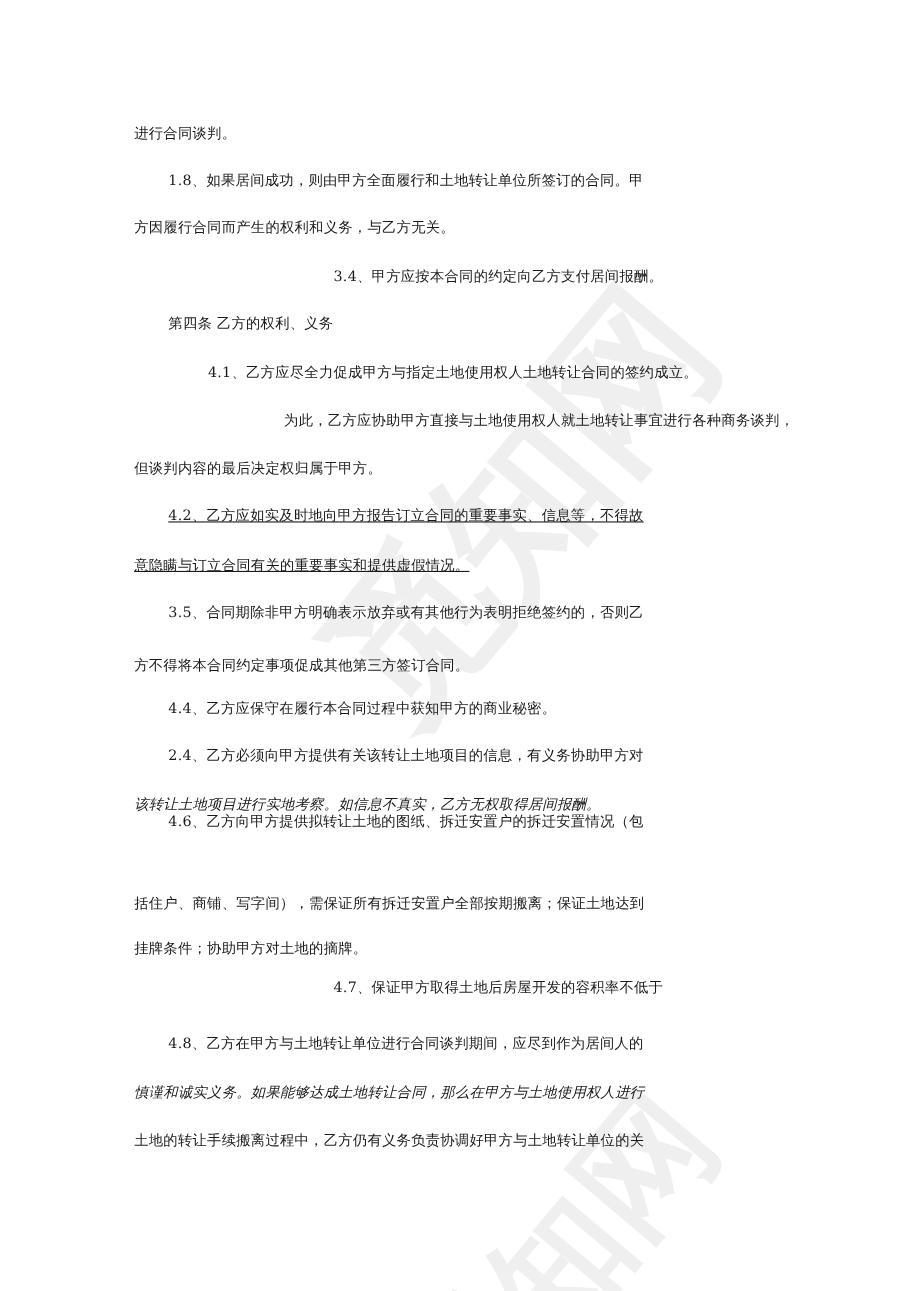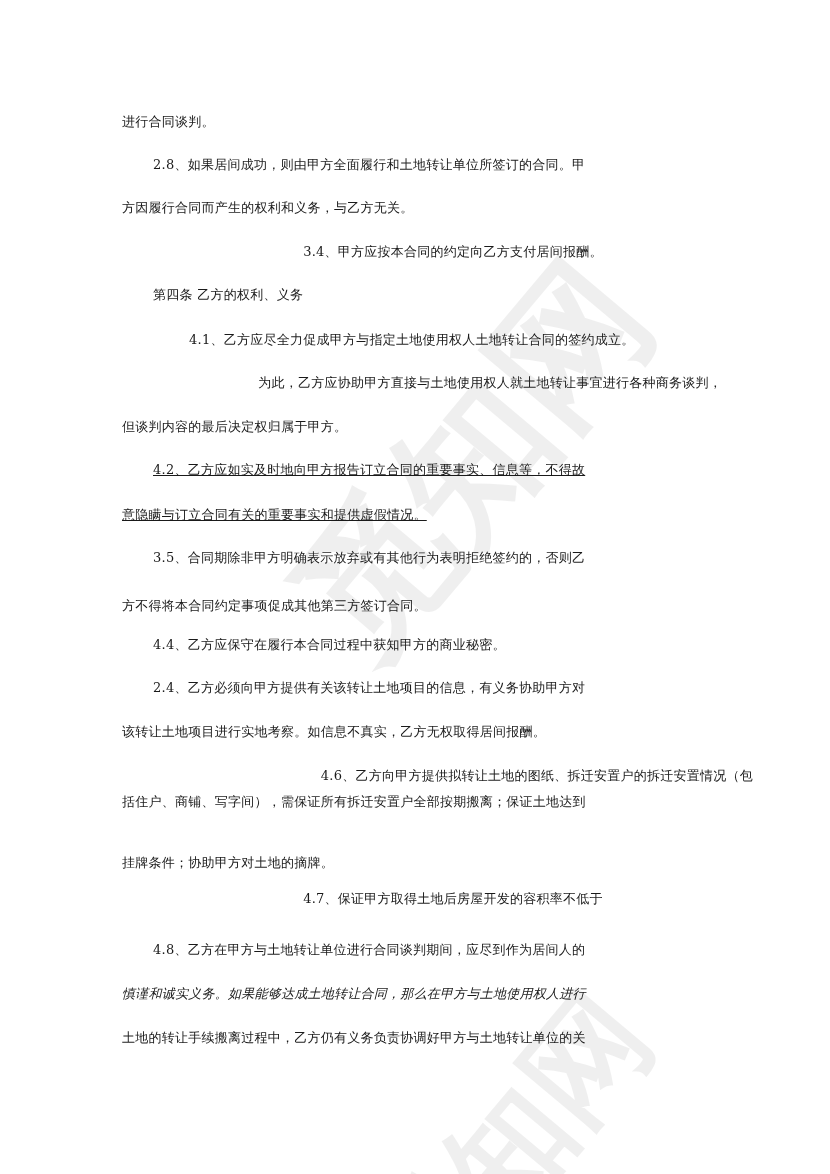--- a/index.html
+++ b/index.html
@@ -21,34 +21,34 @@
   .indent { left: 153px; }
 </style>
 </head>
 <body>
 
 <div class="watermark wm1">觅知网</div>
 <div class="watermark wm2">觅知网</div>
 
 <div id="page">
     <div class="line" style="top: 112px;">进行合同谈判。</div>
-    <div class="line indent" style="top: 155px;">2.8、如果居间成功，则由甲方全面履行和土地转让单位所签订的合同。甲</div>
+    <div class="line indent" style="top: 155px;">1.8、如果居间成功，则由甲方全面履行和土地转让单位所签订的合同。甲</div>
     <div class="line" style="top: 198px;">方因履行合同而产生的权利和义务，与乙方无关。</div>
     <div class="line indent" style="top: 242px; text-align: center;">3.4、甲方应按本合同的约定向乙方支付居间报酬。</div>
     <div class="line indent" style="top: 285px;">第四条  乙方的权利、义务</div>
     <div class="line indent" style="top: 330px; margin-left: 36px;">4.1、乙方应尽全力促成甲方与指定土地使用权人土地转让合同的签约成立。</div>
     <div class="line" style="top: 373px; text-align: right;">为此，乙方应协助甲方直接与土地使用权人就土地转让事宜进行各种商务谈判，</div>
     <div class="line" style="top: 417px;">但谈判内容的最后决定权归属于甲方。</div>
     <div class="line indent" style="top: 460px; text-decoration: underline;">4.2、乙方应如实及时地向甲方报告订立合同的重要事实、信息等，不得故</div>
     <div class="line" style="top: 505px; text-decoration: underline;">意隐瞒与订立合同有关的重要事实和提供虚假情况。</div>
     <div class="line indent" style="top: 548px;">3.5、合同期除非甲方明确表示放弃或有其他行为表明拒绝签约的，否则乙</div>
     <div class="line" style="top: 596px;">方不得将本合同约定事项促成其他第三方签订合同。</div>
     <div class="line indent" style="top: 635px;">4.4、乙方应保守在履行本合同过程中获知甲方的商业秘密。</div>
     <div class="line indent" style="top: 678px;">2.4、乙方必须向甲方提供有关该转让土地项目的信息，有义务协助甲方对</div>
-    <div class="line" style="top: 722px;">该转让土地项目进行实地考察。如信息不真实，乙方无权取得居间报酬。</div>
-    <div class="line indent" style="top: 766px; text-align: right;">4.6、乙方向甲方提供拟转让土地的图纸、拆迁安置户的拆迁安置情况（包</div>
-    <div class="line" style="top: 792px;">括住户、商铺、写字间），需保证所有拆迁安置户全部按期搬离；保证土地达到</div>
+    <div class="line" style="top: 722px; font-style: italic;">该转让土地项目进行实地考察。如信息不真实，乙方无权取得居间报酬。</div>
+    <div class="line indent" style="top: 738px;">4.6、乙方向甲方提供拟转让土地的图纸、拆迁安置户的拆迁安置情况（包</div>
+    <div class="line" style="top: 812px;">括住户、商铺、写字间），需保证所有拆迁安置户全部按期搬离；保证土地达到</div>
     <div class="line" style="top: 853px;">挂牌条件；协助甲方对土地的摘牌。</div>
     <div class="line indent" style="top: 889px; text-align: center;">4.7、保证甲方取得土地后房屋开发的容积率不低于</div>
     <div class="line indent" style="top: 940px;">4.8、乙方在甲方与土地转让单位进行合同谈判期间，应尽到作为居间人的</div>
     <div class="line" style="top: 984px; font-style: italic;">慎谨和诚实义务。如果能够达成土地转让合同，那么在甲方与土地使用权人进行</div>
     <div class="line" style="top: 1028px;">土地的转让手续搬离过程中，乙方仍有义务负责协调好甲方与土地转让单位的关</div>
   </div>
 
 </body></html>

